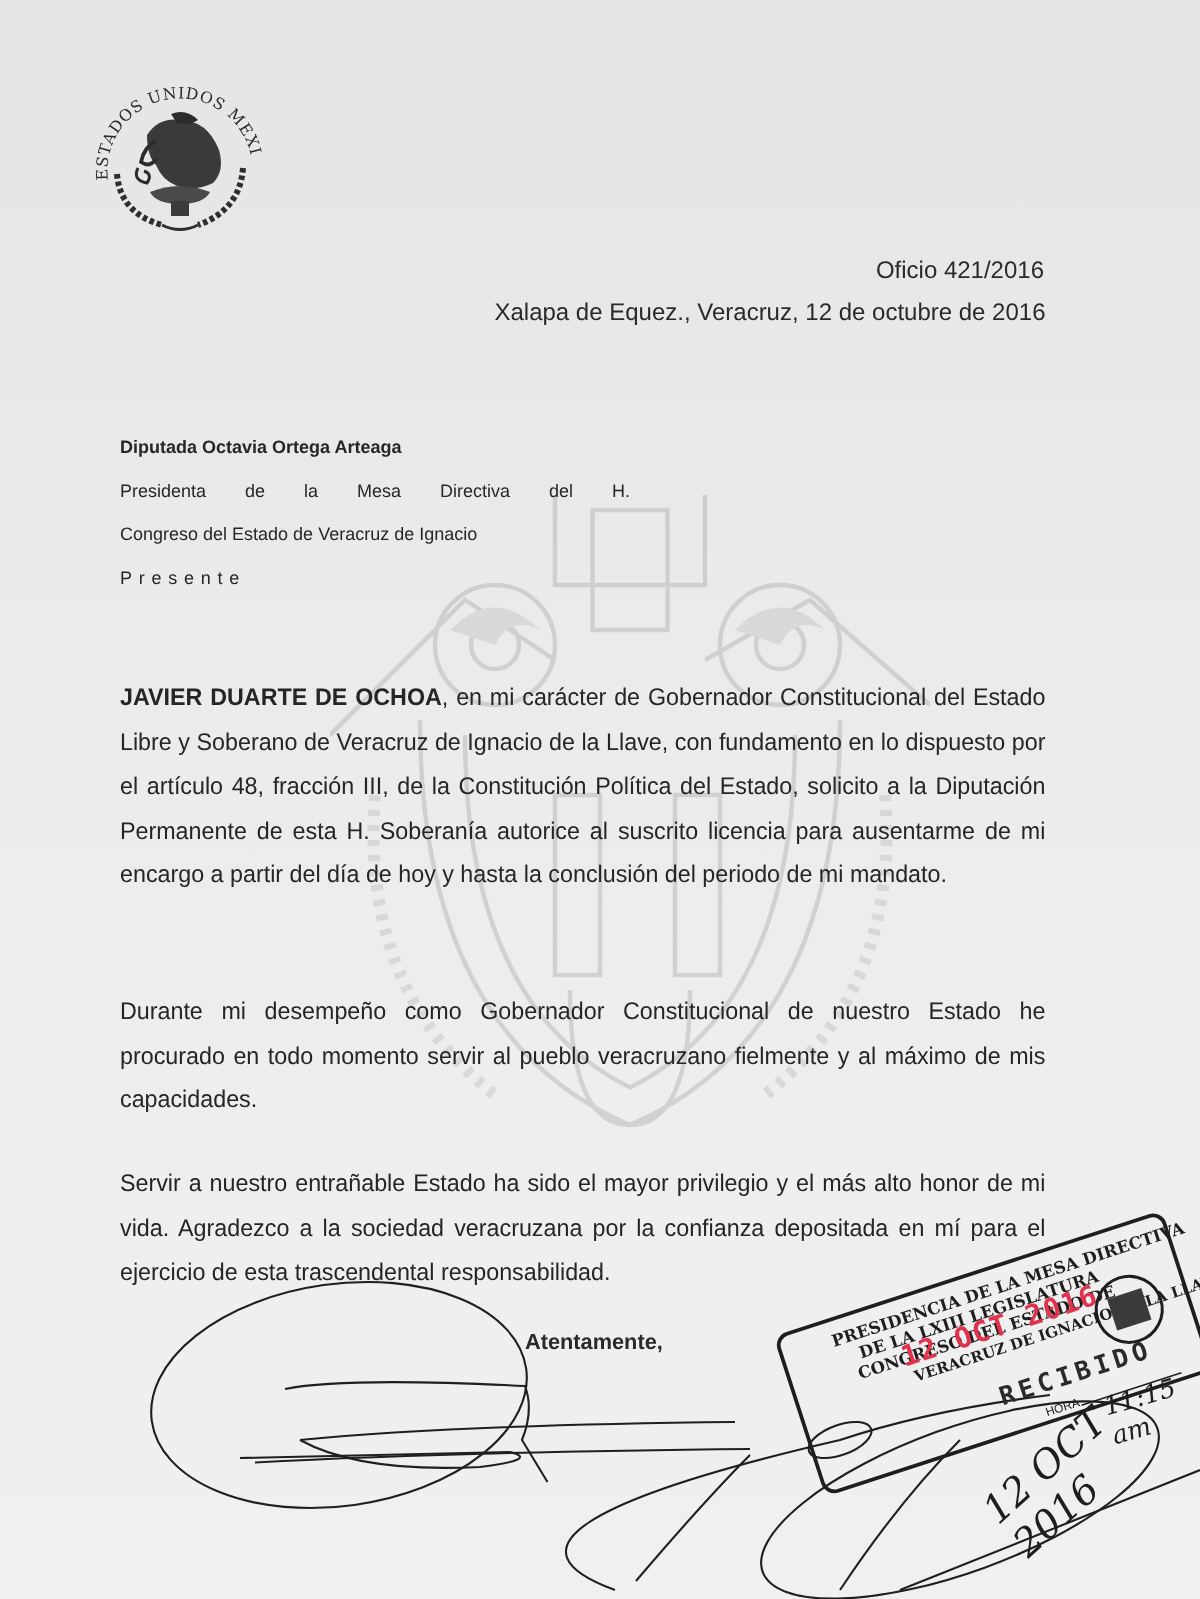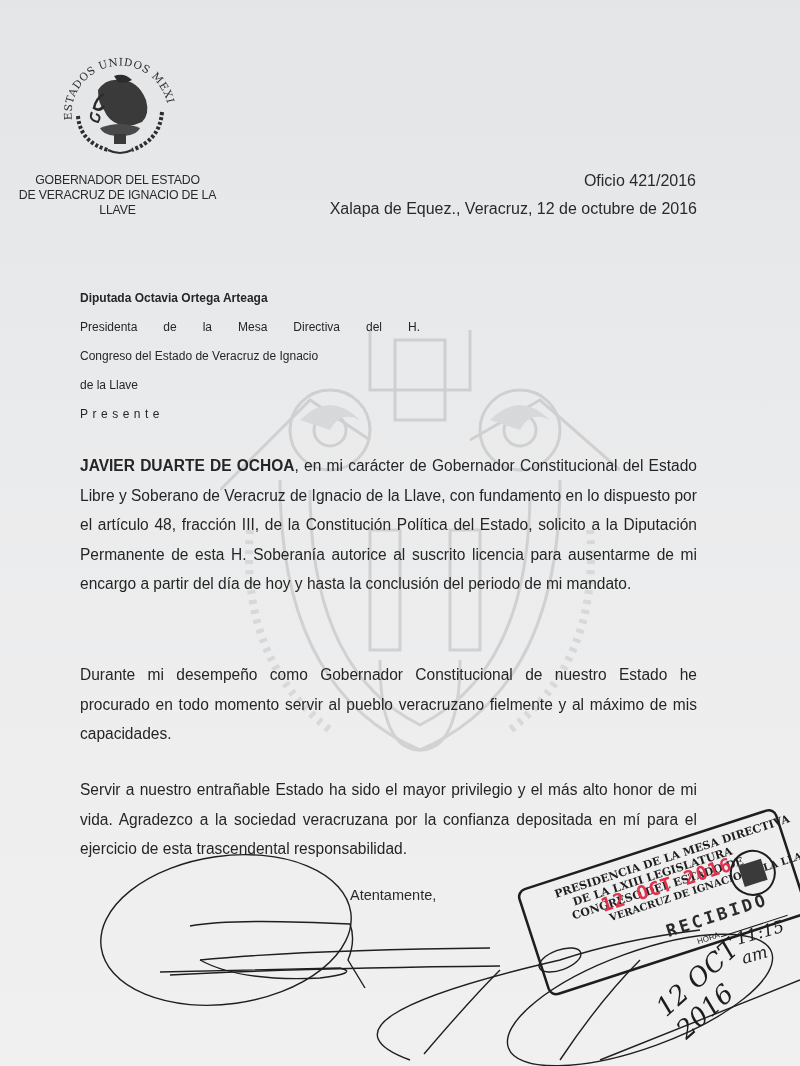--- a/index.html
+++ b/index.html
@@ -34,21 +34,21 @@
     .para {
       position: absolute; left: 80px; width: 617px; font-size: 16px; line-height: 29.5px;
       text-align: justify; color: #252525;
       font-stretch: condensed;
     }
     .para b { font-weight: bold; }
     .p1 { top: 451px; transform: scaleX(0.97); transform-origin: left top; width: 636px; }
     .p2 { top: 660px; transform: scaleX(0.97); transform-origin: left top; width: 636px; }
     .p3 { top: 775px; transform: scaleX(0.97); transform-origin: left top; width: 636px; }
 
-    .closing { position: absolute; left: 350px; top: 887px; font-size: 14.5px; font-weight: normal; color: #2a2a2a; }
+    .closing { position: absolute; left: 350px; top: 887px; font-size: 14.5px; font-weight: bold; color: #2a2a2a; }
 
     .signature { position: absolute; left: 0; top: 0; width: 800px; height: 1066px; pointer-events: none; }
     .stamp { position: absolute; left: 0; top: 0; width: 800px; height: 1066px; pointer-events: none; }
     .stamp-date {
       position: absolute; left: 598px; top: 895px; color: #e0314d; font-weight: bold;
       font-size: 19px; transform: rotate(-18deg); transform-origin: left top; letter-spacing: 1px;
       font-family: "DejaVu Sans Mono", monospace;
     }
     .hand-date {
       position: absolute; left: 650px; top: 1000px; font-size: 26px; color: #1d1d1d;
@@ -78,24 +78,20 @@
     <path d="M34 62 Q30 70 40 72 Q44 66 38 64" fill="none" stroke="#2b2b2b" stroke-width="2"></path>
 
     <path d="M42 78 Q62 70 82 78 Q78 86 62 86 Q46 86 42 78 Z" fill="#4a4a4a"></path>
     <rect x="56" y="84" width="12" height="10" fill="#3a3a3a"></rect>
 
     <path d="M20 66 Q22 92 50 100" fill="none" stroke="#2e2e2e" stroke-width="4" stroke-dasharray="3 2"></path>
     <path d="M104 62 Q102 90 74 100" fill="none" stroke="#2e2e2e" stroke-width="4" stroke-dasharray="3 2"></path>
     <path d="M50 100 Q62 106 74 100" fill="none" stroke="#2e2e2e" stroke-width="2"></path>
   </svg>
 
-  <div class="org-name">
-    <div>GOBERNADOR DEL ESTADO</div>
-    <div>DE VERACRUZ DE IGNACIO DE LA LLAVE</div>
-  </div>
 
   <div class="oficio">Oficio 421/2016</div>
   <div class="place-date">Xalapa de Equez., Veracruz, 12 de octubre de 2016</div>
 
   <svg class="watermark" viewBox="0 0 400 440">
     <g fill="none" stroke="#9a9a9a" stroke-width="3">
       <path d="M0 160 L90 70 L150 110"></path>
       <path d="M400 140 L320 70 L250 110"></path>
       <path d="M150 0 L150 60 L250 60 L250 0"></path>
       <rect x="175" y="10" width="50" height="80"></rect>
@@ -116,21 +112,20 @@
     <g fill="none" stroke="#b0b0b0" stroke-width="8" stroke-dasharray="4 6">
       <path d="M30 200 Q20 330 110 400"></path>
       <path d="M370 200 Q380 330 290 400"></path>
     </g>
   </svg>
 
   <div class="recipient">
     <span class="name">Diputada Octavia Ortega Arteaga</span>
     <span class="line">Presidenta de la Mesa Directiva del H.</span>
     <span class="line nojust">Congreso del Estado de Veracruz de Ignacio</span>
-    <span class="line nojust">de la Llave</span>
     <span class="presente">Presente</span>
   </div>
 
   <div class="para p1"><b>JAVIER DUARTE DE OCHOA</b><span>, en mi carácter de Gobernador Constitucional del Estado Libre y Soberano de Veracruz de Ignacio de la Llave, con fundamento en lo dispuesto por el artículo 48, fracción III, de la Constitución Política del Estado, solicito a la Diputación Permanente de esta H. Soberanía autorice al suscrito licencia para ausentarme de mi encargo a partir del día de hoy y hasta la conclusión del periodo de mi mandato.</span></div>
 
   <div class="para p2">Durante mi desempeño como Gobernador Constitucional de nuestro Estado he procurado en todo momento servir al pueblo veracruzano fielmente y al máximo de mis capacidades.</div>
 
   <div class="para p3">Servir a nuestro entrañable Estado ha sido el mayor privilegio y el más alto honor de mi vida. Agradezco a la sociedad veracruzana por la confianza depositada en mí para el ejercicio de esta trascendental responsabilidad.</div>
 
   <div class="closing">Atentamente,</div>

